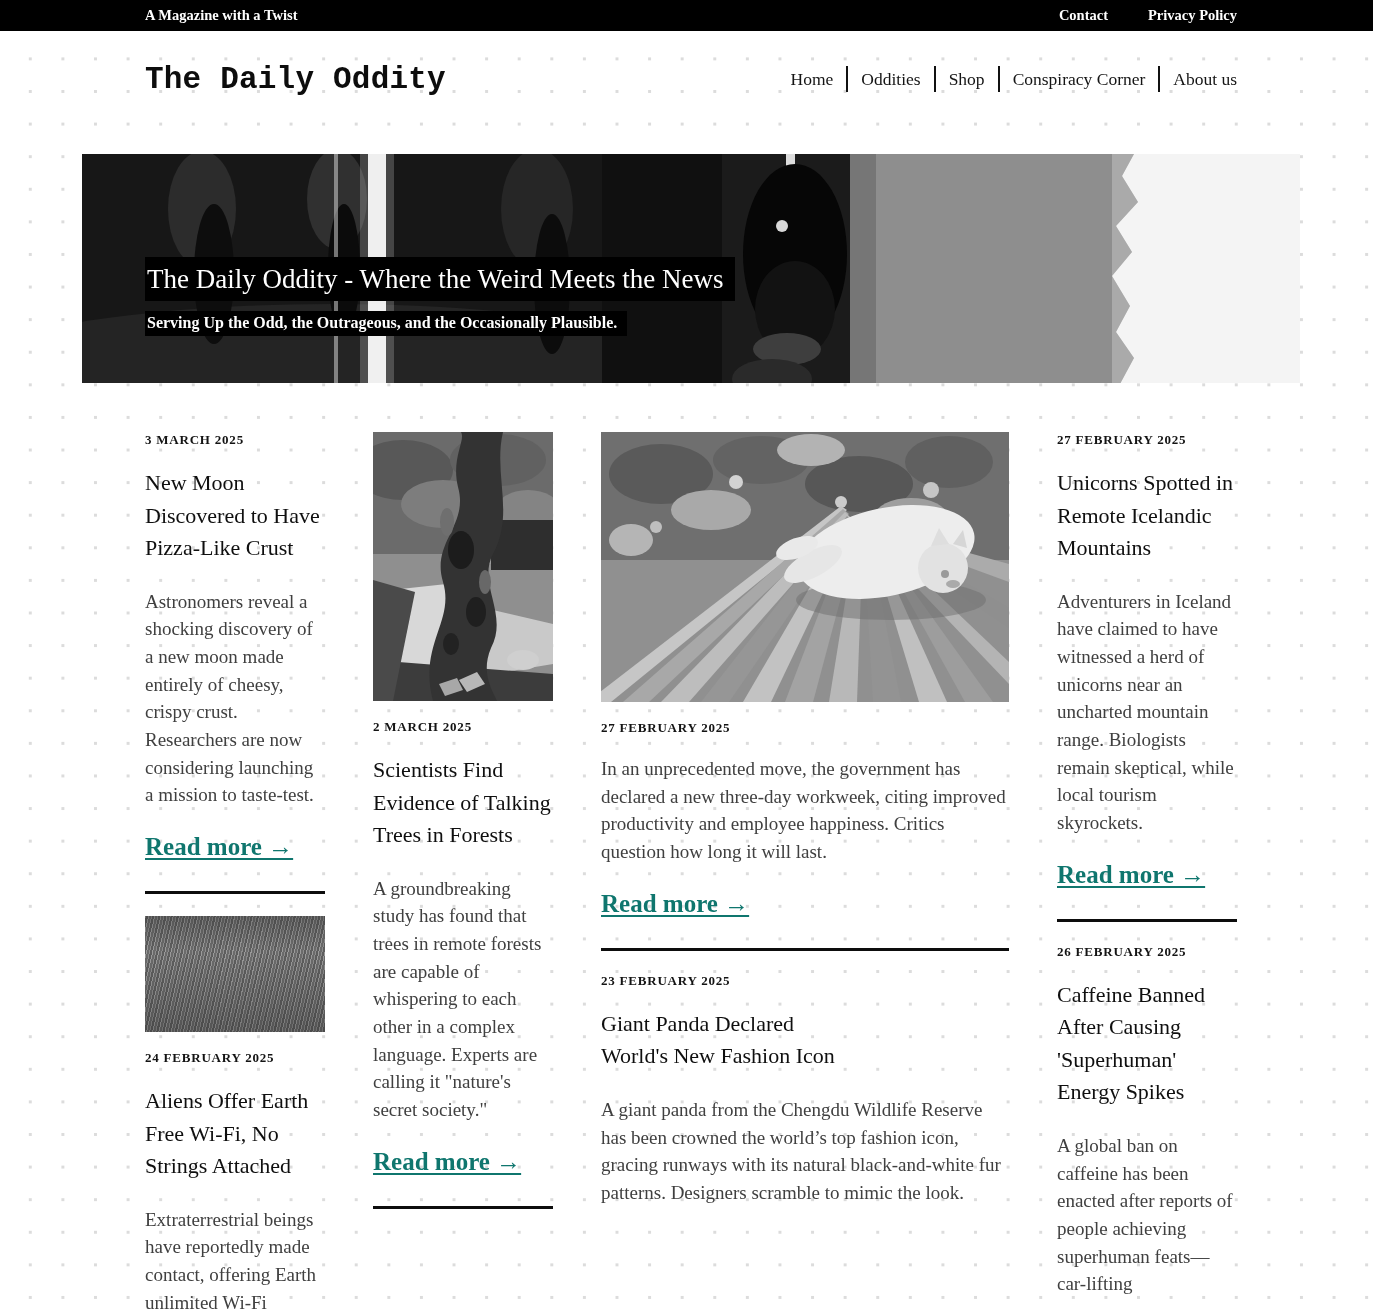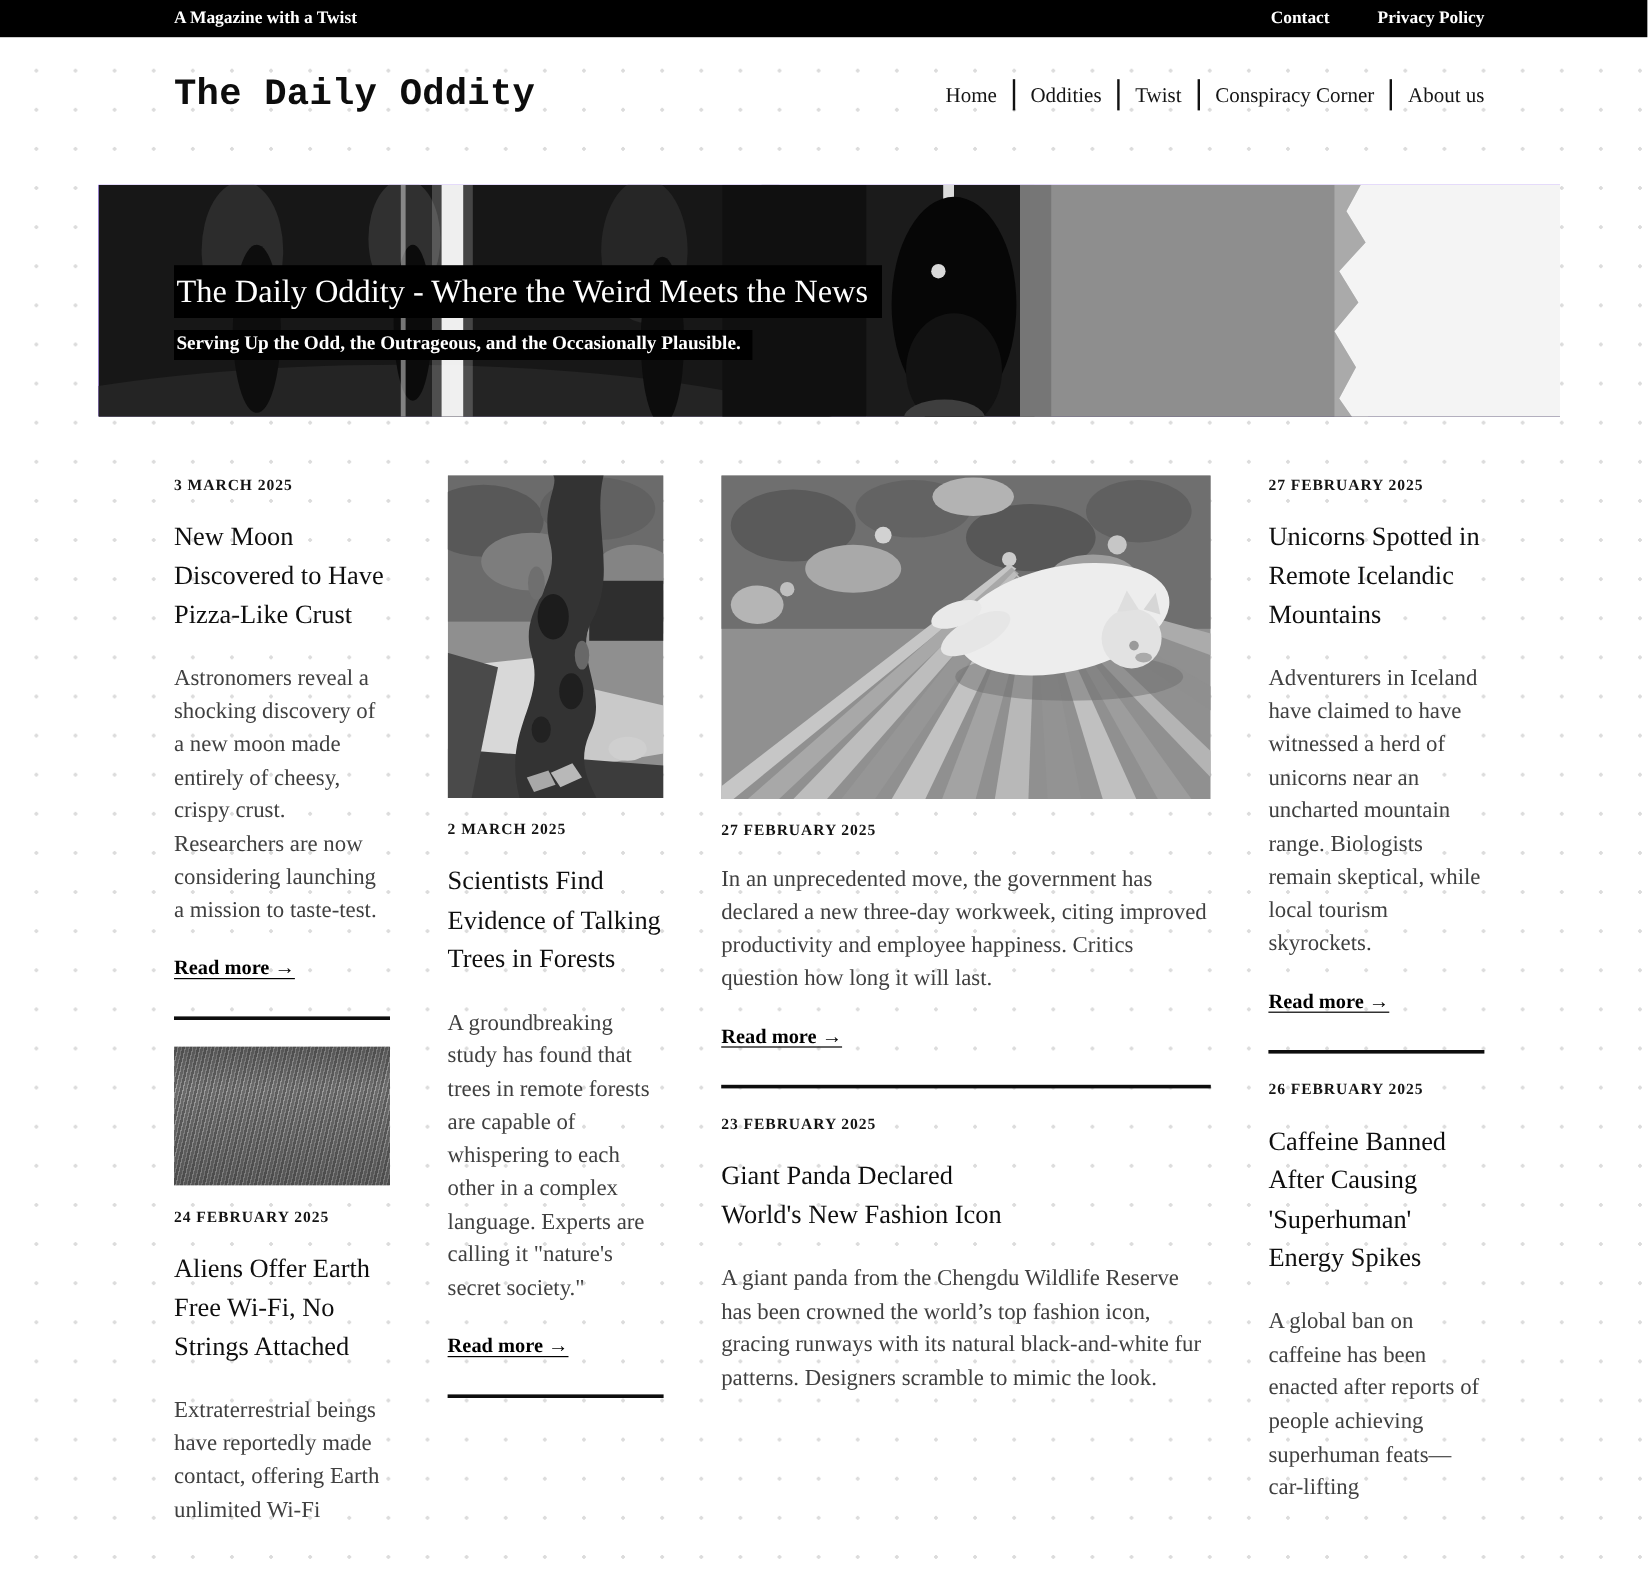--- a/index.html
+++ b/index.html
@@ -25,22 +25,22 @@
   .header{
     display:flex;align-items:center;justify-content:space-between;
     padding:26px 136px 0 145px;height:44px;
   }
   .site-title{font-size:31px;font-weight:700;letter-spacing:.2px;color:#0d0d0d;cursor:pointer;font-family:Liberation Mono, monospace;}
   .nav{display:flex;align-items:center;font-size:17.5px;color:#151515;}
   .nav a{color:#151515;text-decoration:none;}
   .nav-sep{width:2px;height:26px;background:#111;margin:0 13px;}
   
   .hero{
-    position:relative;margin:53px 0 0 82px;width:1218px;height:193px;
-    overflow:hidden;background:#8b5cf6;
+    position:relative;margin:53px 0 0 82px;width:1218px;height:229px;
+    overflow:hidden;background:#a16207;
   }
   .hero svg{position:absolute;inset:0;display:block;}
   .hero-overlay{position:absolute;left:63px;bottom:47px;}
   .hero-title{
     display:inline;background:#000;color:#fff;font-size:27px;font-weight:400;
     line-height:1.55;padding:7px 12px 7px 2px;box-decoration-break:clone;
   }
   .hero-subtitle{
     margin-top:10px;display:inline-block;background:#000;color:#fff;
     font-size:16px;font-weight:700;padding:3px 10px 4px 2px;
@@ -48,21 +48,21 @@
   
   .grid{
     margin:49px 136px 0 145px;
     display:grid;grid-template-columns:180px 180px 408px 180px;
     column-gap:48px;align-items:start;
   }
   .article .date{font-size:13px;font-weight:700;letter-spacing:.06em;margin:0 0 19px;color:#141414;}
   .article .title{font-size:22px;font-weight:400;line-height:32.5px;margin:0 0 23px;color:#0f0f0f;cursor:pointer;}
   .article .title.w-narrow{max-width:250px;}
   .article .body{font-size:19px;line-height:27.7px;margin:12px 0 24px;color:#404040;}
-  .readmore{display:inline-block;font-size:17px;font-weight:700;color:#000000;text-decoration:underline;text-underline-offset:3px;}
+  .readmore{display:inline-block;font-size:25px;font-weight:700;color:#0f766e;text-decoration:underline;text-underline-offset:3px;}
   hr.divider{border:none;border-top:3px solid #0d0d0d;margin:30px 0 22px;}
   .thumb{display:block;margin:0 0 18px;overflow:hidden;cursor:pointer;}
   .thumb svg{display:block;}
   .img-fur{
     width:180px;height:116px;
     background-image:
       linear-gradient(180deg,rgba(35,35,35,.30),rgba(35,35,35,0) 30%,rgba(25,25,25,.28) 100%),
       repeating-linear-gradient(103deg,#8d8d8d 0 1px,#5e5e5e 1px 3px,#9b9b9b 3px 4px,#6b6b6b 4px 6px);
   }
 </style>
@@ -77,21 +77,21 @@
   </span>
 </div>
 
 <div class="header">
   <div class="site-title">The Daily Oddity</div>
   <div class="nav">
     <a href="#">Home</a>
     <span class="nav-sep"></span>
     <a href="#">Oddities</a>
     <span class="nav-sep"></span>
-    <a href="#">Twist</a>
+    <a href="#">Shop</a>
     <span class="nav-sep"></span>
     <a href="#">Conspiracy Corner</a>
     <span class="nav-sep"></span>
     <a href="#">About us</a>
   </div>
 </div>
 
 <div class="hero">
   <svg width="1218" height="253" viewBox="0 0 1218 253" preserveAspectRatio="none" aria-hidden="true">
     <rect width="1218" height="253" fill="#171717"></rect>

